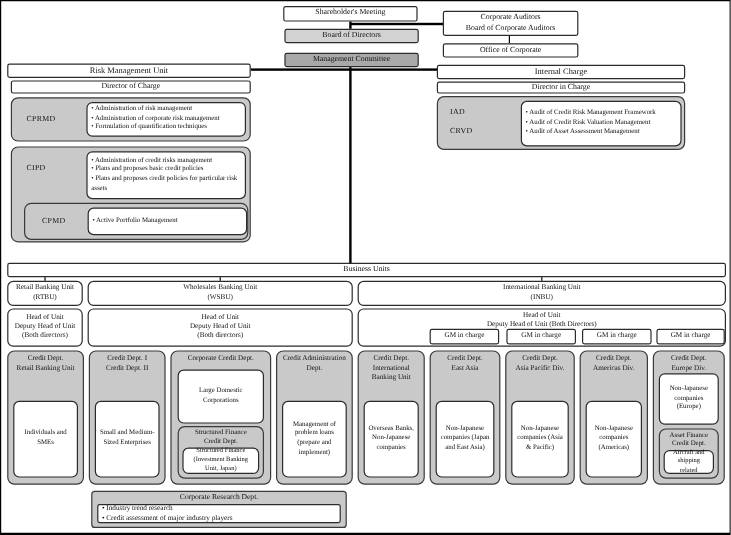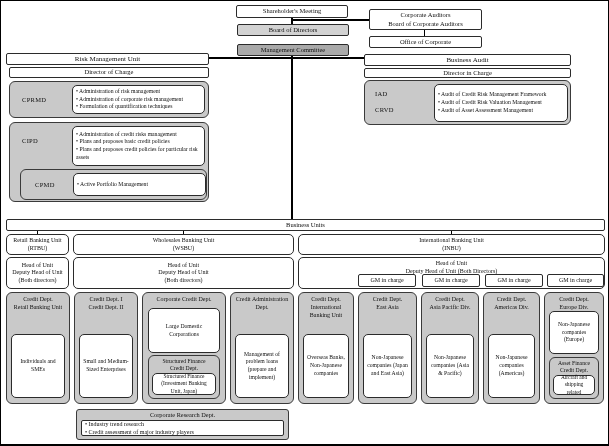--- a/index.html
+++ b/index.html
@@ -92,21 +92,21 @@
     </div>
     <div class="cont r5" style="left:10px;top:46px;width:187px;height:31px;background:#c9c9c9;">
       <div class="code" style="left:14px;top:0;height:100%;display:flex;align-items:center;">CPMD</div>
       <div class="wbox bullets" style="left:52px;top:3px;width:133px;height:23px;">
         <div>• Active Portfolio Management</div>
       </div>
     </div>
   </div>
 
   <div class="box" style="left:363px;top:53px;width:207px;height:12px;font-size:7px;">
-    <span>Business Audit</span>
+    <span>Internal Charge</span>
   </div>
   <div class="box" style="left:363px;top:67px;width:207px;height:10px;">
     <span>Director in Charge</span>
   </div>
   <div class="cont" style="left:363px;top:79px;width:207px;height:45px;">
     <div class="code" style="left:10px;top:9px;">IAD</div>
     <div class="code" style="left:10px;top:25px;">CRVD</div>
     <div class="wbox bullets" style="left:69px;top:3px;width:134px;height:38px;">
       <div>• Audit of Credit Risk Management Framework</div>
       <div>• Audit of Credit Risk Valuation Management</div>

